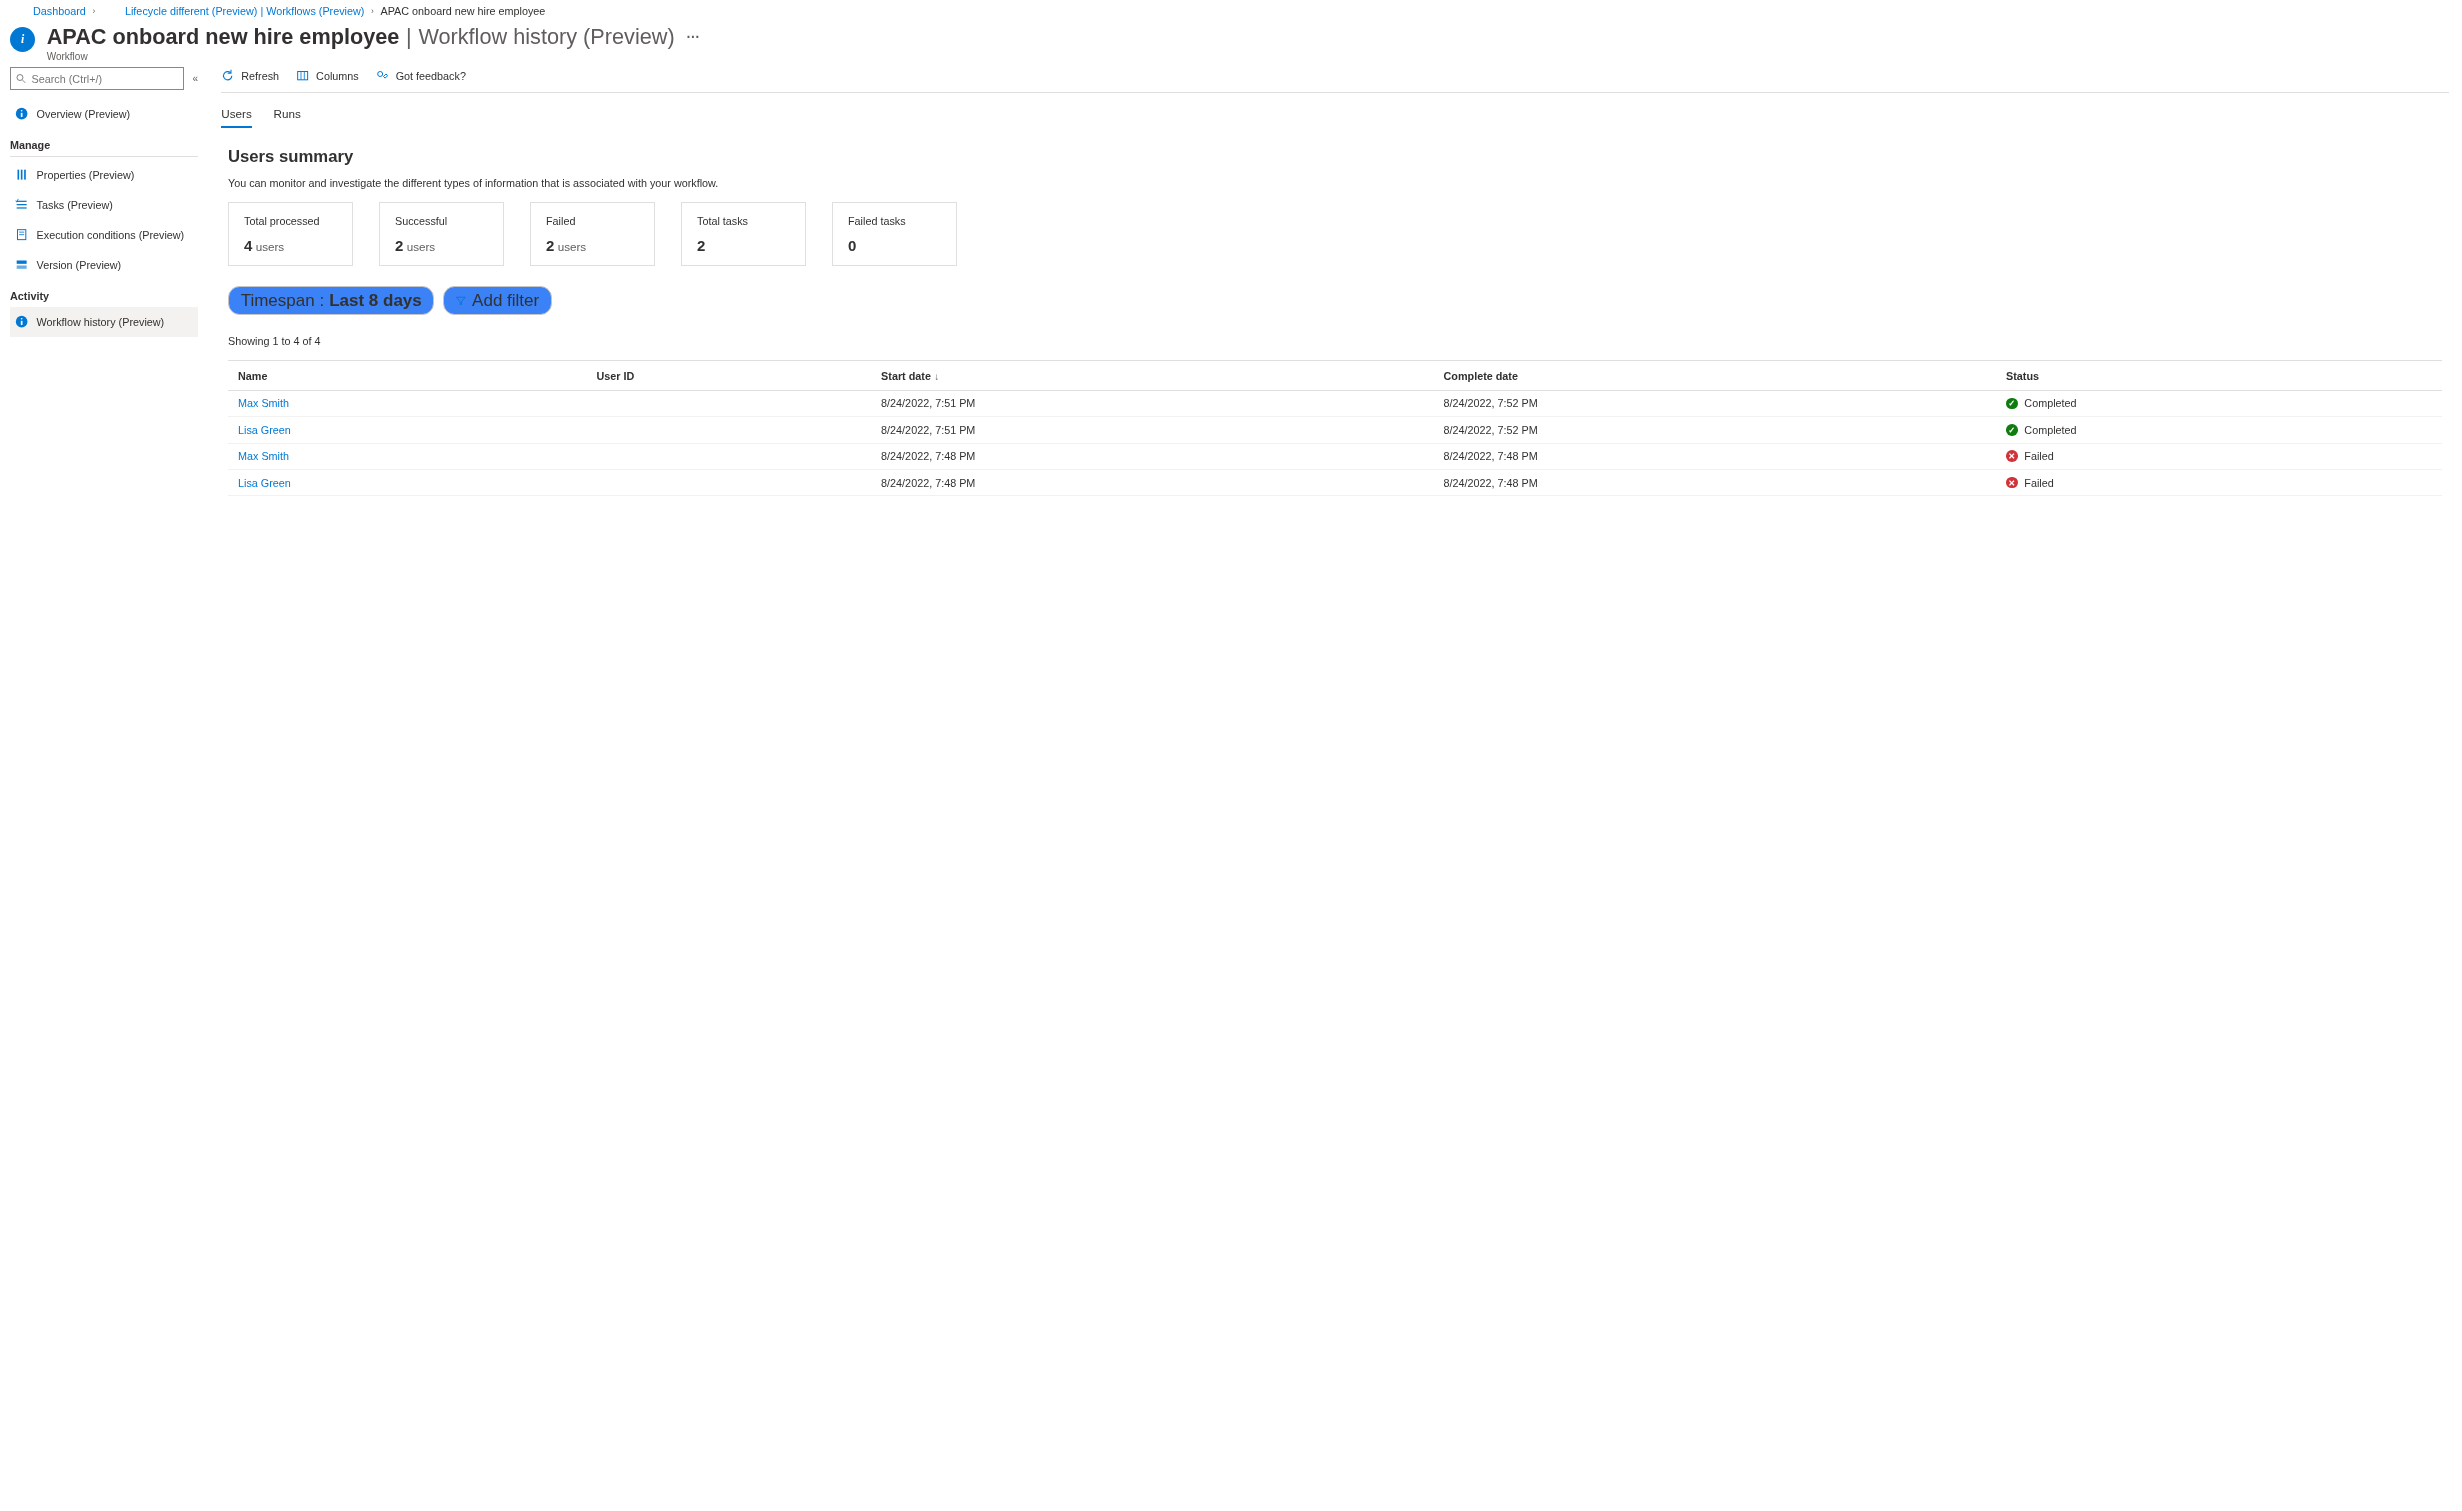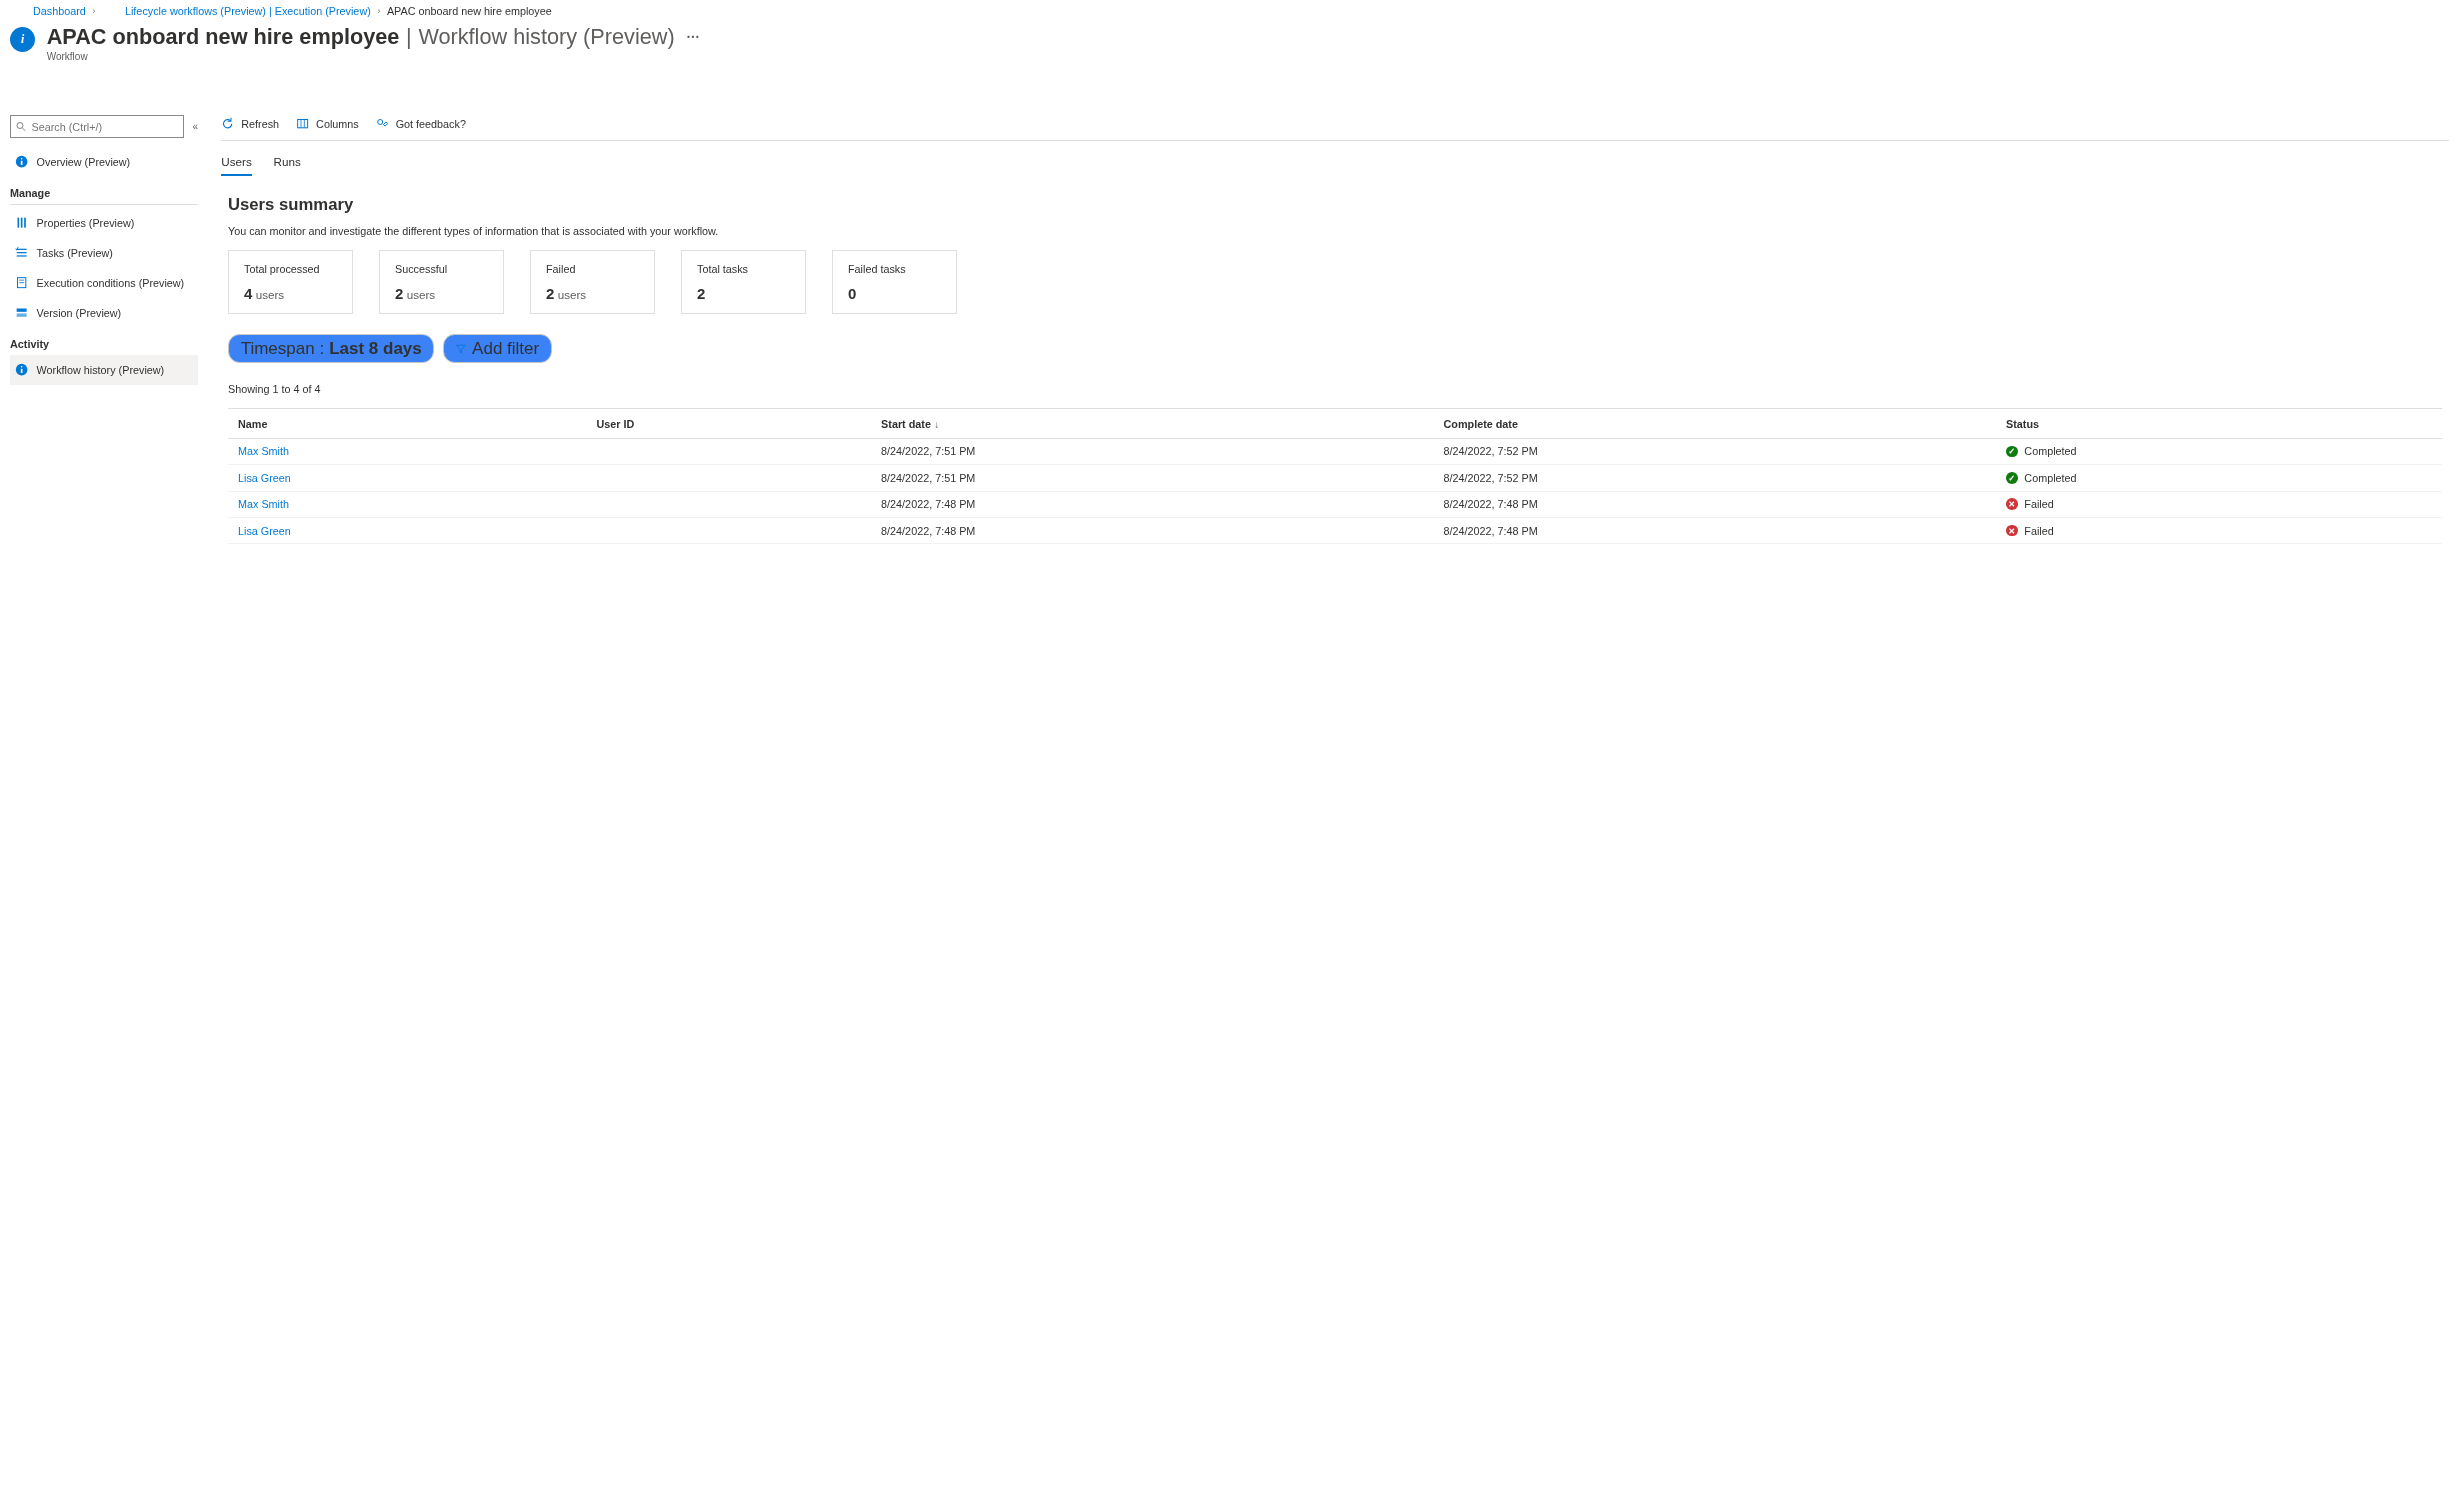--- a/index.html
+++ b/index.html
@@ -13,21 +13,21 @@
 
   .header-row { display: flex; align-items: flex-start; padding: 0 10px 5px 10px; gap: 11.7px; }
   .header-icon { width: 25px; height: 25px; border-radius: 50%; background: #0078d4; color:#fff; display:flex; align-items:center; justify-content:center; font-weight:bold; font-style: italic; font-family: Georgia, serif; margin-top:3.3px; flex-shrink:0; }
   .header-titles { flex: 1; }
   .title-line { font-size: 21.7px; font-weight: 600; display:flex; align-items:center; gap:6.7px; }
   .title-line .light { font-weight: 400; color: #605e5c; }
   .title-line .sep { font-weight: 300; color: #605e5c; }
   .title-line .dots { font-size: 13.3px; color:#605e5c; margin-left:5px; cursor:pointer; }
   .subtitle { font-size: 10px; color: #605e5c; margin-top: 1.7px; }
 
-  .body { display:flex;margin-top:48px; }
+  .body { display:flex; }
   .sidebar { width: 208px; flex-shrink: 0; padding: 0 10px 10px 10px; }
   .search-row { display:flex; align-items:center; gap:8.3px; margin-bottom:8.3px; }
   .search-box { flex:1; border:0.8px solid #8a8886; height:23px; display:flex; align-items:center; padding:0 5px; gap:5px; font-size:10.8px; color:#605e5c; }
   .search-icon { width:11.7px; height:11.7px; }
   .collapse-btn { color:#605e5c; font-size:10px; cursor:pointer; }
   .nav-item { display:flex; align-items:center; gap:8.3px; height:30px; padding: 0 5px; font-size:10.8px; cursor:pointer; }
   .nav-item.active { background:#f3f2f1; font-weight:400; }
   .nav-icon { width:13.3px; height:13.3px; flex-shrink:0; }
   .nav-group { font-size:10.8px; font-weight:600; color:#323130; padding:10px 5px 5px 0; border-bottom:0.8px solid #e1dfdd; margin-bottom:3.3px; }
   .nav-group.activity { border-bottom:none; margin-bottom:0; }
@@ -114,21 +114,21 @@
       </g>
     <g id="ic-filter">
         <polygon points="2,3 14,3 9,9 9,13 7,13 7,9" fill="none" stroke="#0078d4" stroke-width="1.2"></polygon>
       </g>
   </defs>
 </svg>
 
 <div class="breadcrumb">
   <a class="link">Dashboard</a>
   <span class="chev">›</span>
-  <a class="link">Lifecycle workflows (Preview) | Execution (Preview)</a>
+  <a class="link">Lifecycle different (Preview) | Workflows (Preview)</a>
   <span class="chev">›</span>
   <span class="curr">APAC onboard new hire employee</span>
 </div>
 
 <div class="header-row">
   <div class="header-icon">i</div>
   <div class="header-titles">
     <div class="title-line">
       <span>APAC onboard new hire employee</span>
       <span class="sep">|</span>

